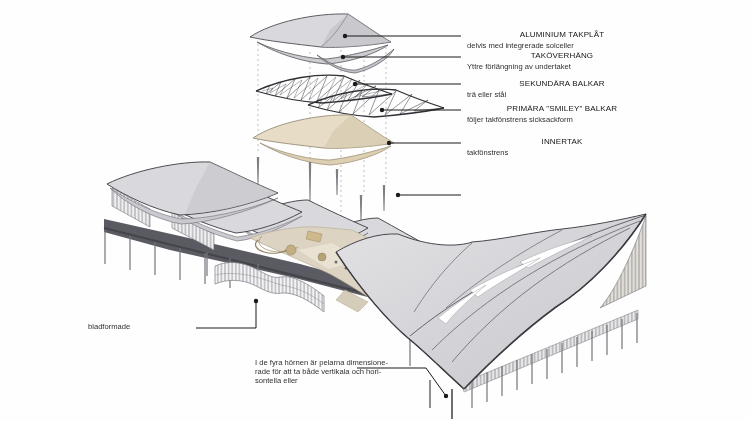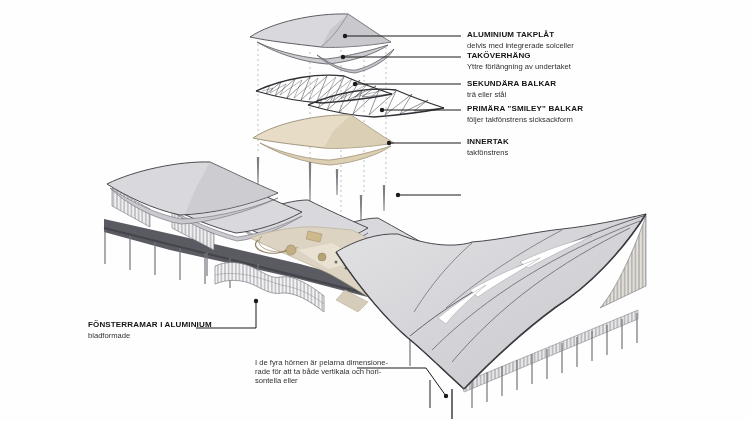--- a/index.html
+++ b/index.html
@@ -1,20 +1,20 @@
 <!DOCTYPE html>
 <html><head>
 <meta charset="utf-8">
 <style>
   html,body{margin:0;padding:0;background:#ffffff;}
   .stage{position:relative;width:750px;height:421px;background:#fefefe;overflow:hidden;
          font-family:"Liberation Sans",sans-serif;}
   .stage svg{position:absolute;left:0;top:0;}
   .lbl{position:absolute;width:190px;}
-  .lbl-t{font-size:8px;font-weight:700;letter-spacing:.15px;color:#141414;line-height:9px;}
+  .lbl-t{font-size:8px;font-weight:400;letter-spacing:.15px;color:#141414;line-height:9px;text-align:center;}
   .lbl-d{font-size:7.6px;color:#303030;line-height:8.8px;margin-top:3px;white-space:pre-line;}
 </style>
 </head>
 <body>
 
 <div class="stage">
 
 <svg width="750" height="421" viewBox="0 0 750 421">
   <defs>
     <pattern id="mull" patternUnits="userSpaceOnUse" width="3.6" height="10">
@@ -198,21 +198,20 @@
 </div>
 <div class="lbl" style="left:467px;top:104px">
   <div class="lbl-t">PRIMÄRA "SMILEY" BALKAR</div>
   <div class="lbl-d">följer takfönstrens sicksackform</div>
 </div>
 <div class="lbl" style="left:467px;top:137px">
   <div class="lbl-t">INNERTAK</div>
   <div class="lbl-d">takfönstrens</div>
 </div>
 <div class="lbl" style="left:88px;top:320px">
-  <div class="lbl-t">FÖNSTERRAMAR I ALUMINIUM</div>
   <div class="lbl-d">bladformade</div>
 </div>
 <div class="lbl" style="left:255px;top:356px">
   <div class="lbl-d">I de fyra hörnen är pelarna dimensione-
 rade för att ta både vertikala och hori-
 sontella eller</div>
 </div>
 
 </div>
 

